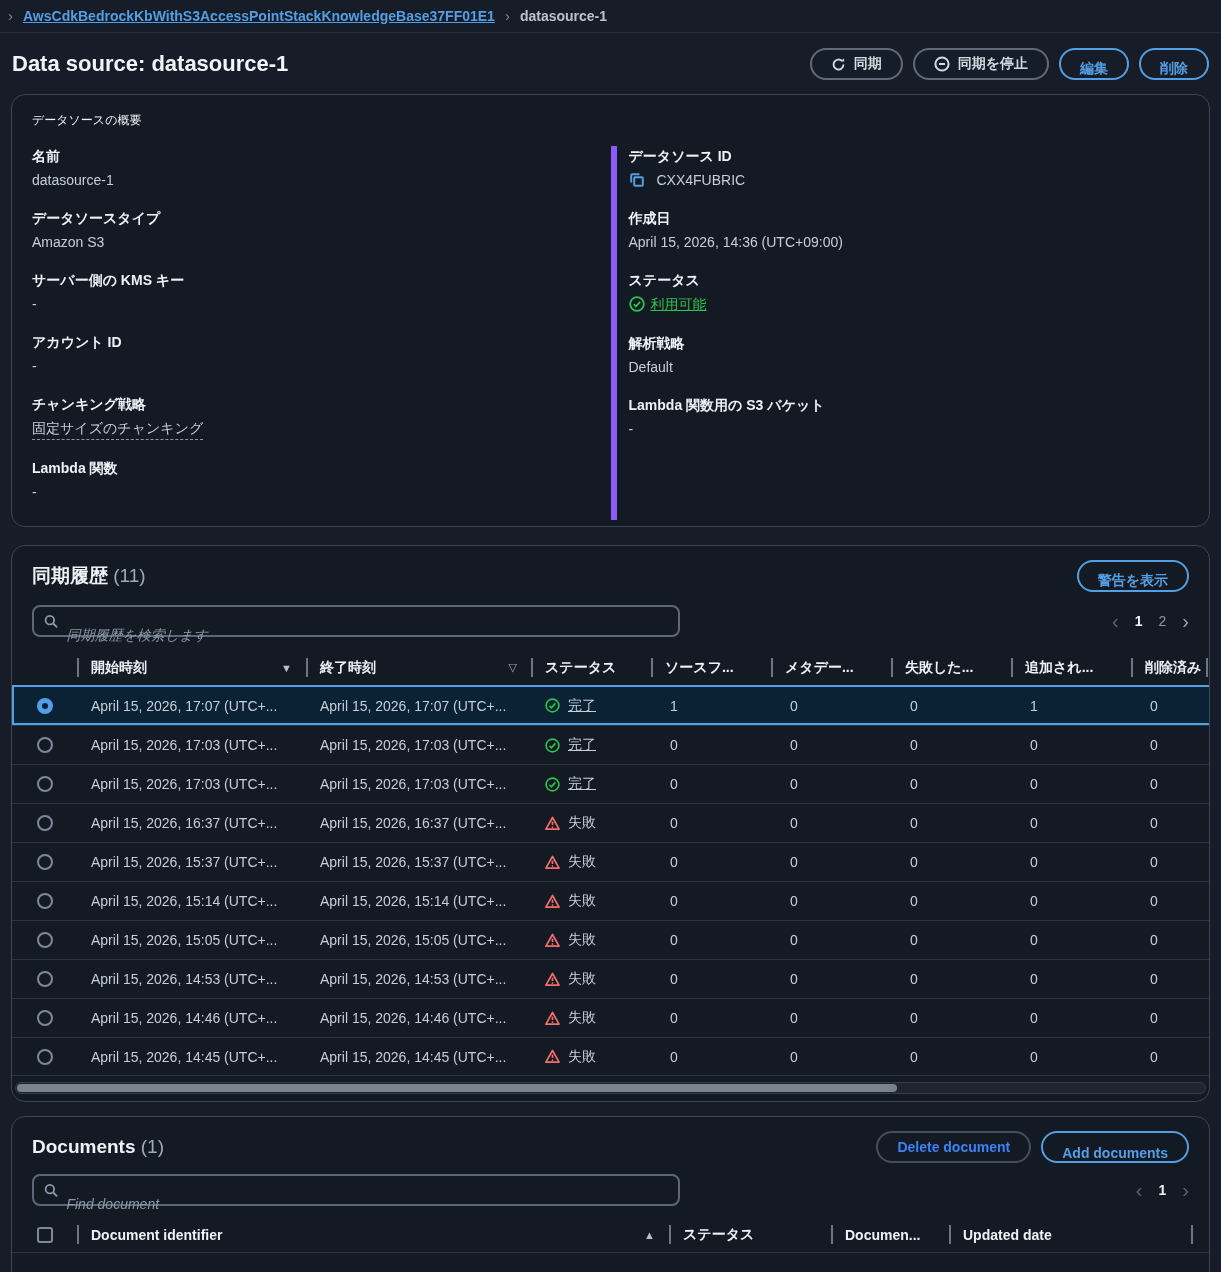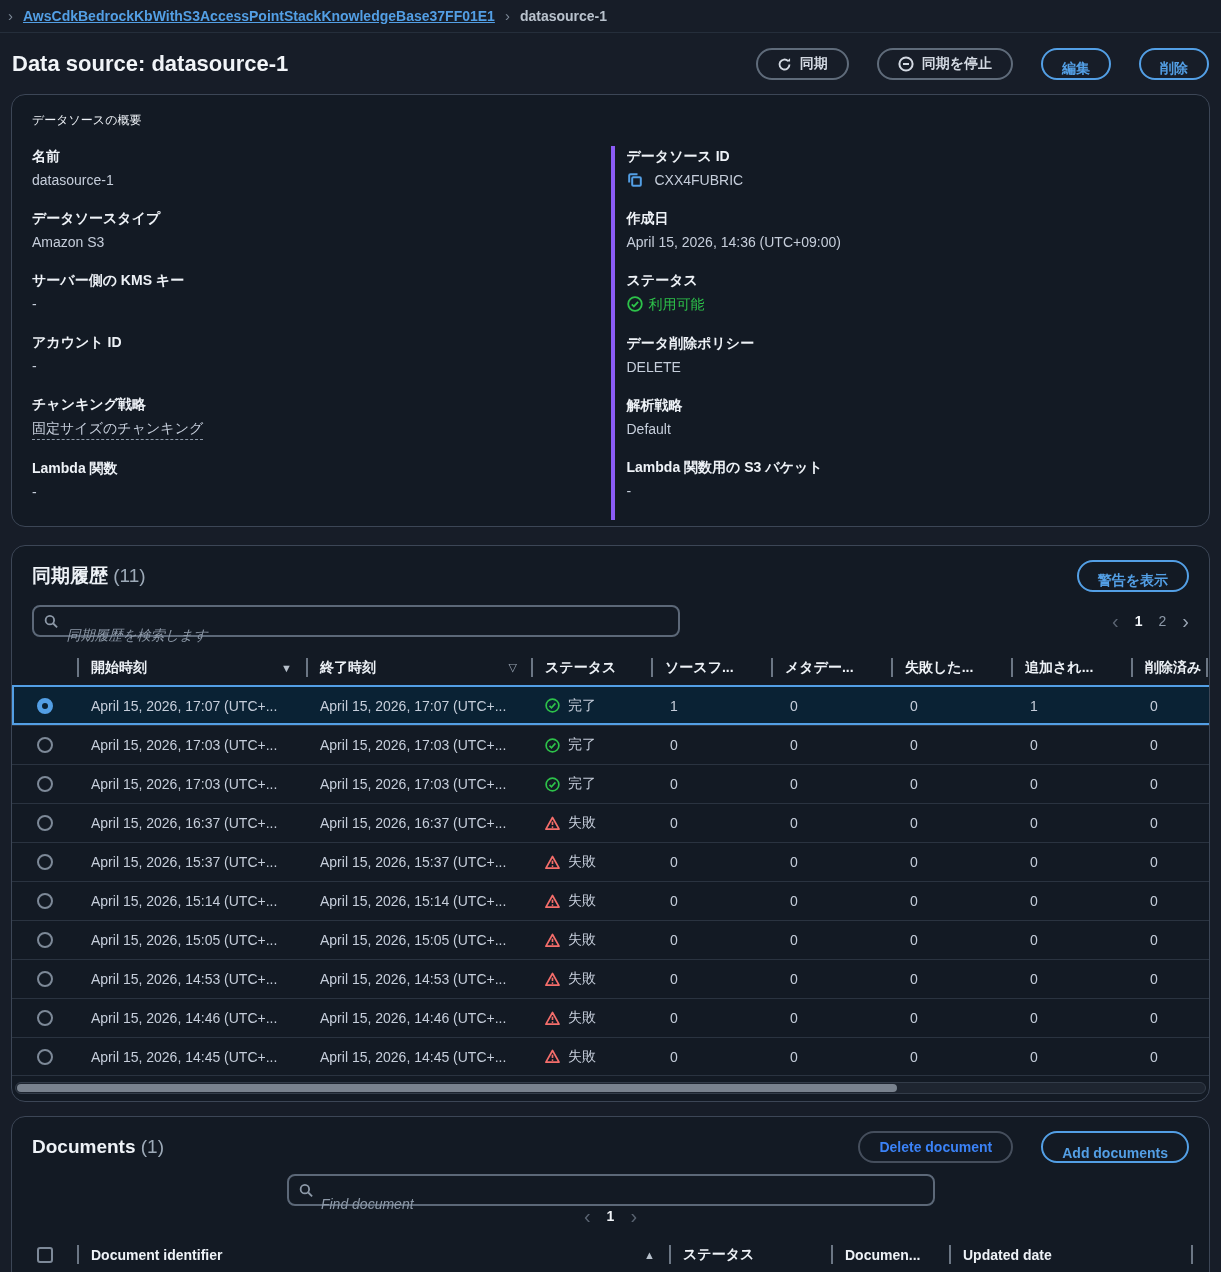--- a/index.html
+++ b/index.html
@@ -19,21 +19,21 @@
   }
   .crumb-sep { color:#7d8998; font-size:15px; }
   .crumb-link { color:#539fe5; text-decoration:underline; font-weight:700; font-size:14px; cursor:pointer; }
   .crumb-cur { color:#b9c2cd; font-weight:700; font-size:14px; }
   
   .page-head {
     display:flex; align-items:center; justify-content:space-between;
     padding:15px 12px 14px 12px;
   }
   .page-title { color:#f1f4f8; font-size:22px; font-weight:700; }
-  .actions { display:flex; gap:28px; }
+  .actions { display:flex; gap:10px; }
   .btn {
     height:32px; border-radius:16px; padding:0 19px;
     display:inline-flex; align-items:center; gap:8px;
     font-weight:700; font-size:14px; background:transparent; cursor:pointer;
     font-family:inherit;
   }
   .btn-normal { border:2px solid #5f6b7a; color:#d4dae3; }
   .btn-blue   { border:2px solid #539fe5; color:#539fe5;align-items:flex-end; }
   .btn-disabled { border:2px solid #454e5c; color:#3b82f6; }
   .btn svg { flex:0 0 auto; }
@@ -42,28 +42,28 @@
     margin:0 11px 18px 11px;
     background:#131a24;
     border:1px solid #3c4656;
     border-radius:14px;
   }
   
   .overview { padding:17px 20px 6px 20px; }
   .overview-title { color:#eef2f7; font-size:12px; font-weight:400; margin-bottom:17px; }
   .ov-cols { display:flex; }
   .ov-col { width:50%; }
-  .ov-col.right { border-left:4px solid #8b5cf6; padding-left:12px; }
+  .ov-col.right { border-left:6px solid #8b5cf6; padding-left:12px; }
   .field { margin-bottom:18px; }
   .field-label { color:#eef2f7; font-weight:700; font-size:14px; margin-bottom:4px; line-height:20px;}
   .field-value { color:#c6cedb; font-size:14px; line-height:20px; }
   .link-dashed { border-bottom:1px dashed #8d99a8; cursor:pointer; display:inline-block; padding-bottom:1px;}
   .with-icon { display:flex; align-items:center; gap:12px; }
   .copy-btn { color:#539fe5; cursor:pointer; display:inline-flex; }
-  .status-ok { color:#2dc24a; display:inline-flex; align-items:center; gap:6px; }
+  .status-ok { color:#2dc24a; display:inline-flex; align-items:center; gap:6px;text-decoration:underline; }
   .status-err { color:#f56e6b; display:inline-flex; align-items:center; gap:6px; }
   
   .sec-head { display:flex; align-items:center; justify-content:space-between; padding:14px 20px 0 20px; }
   .sec-title { color:#eef2f7; font-size:19px; font-weight:700; }
   .sec-count { color:#9daab8; font-weight:400; }
   .toolbar { display:flex; align-items:center; justify-content:space-between; padding:13px 20px 13px 20px; }
   .search-box {
     display:flex; align-items:center; gap:8px;
     width:648px; height:32px;
     border:2px solid #5c6878; border-radius:8px;
@@ -219,24 +219,20 @@
         <div class="field-label">ステータス</div>
         <div class="field-value status-ok">
           <svg width="16" height="16" viewBox="0 0 16 16">
               <circle cx="8" cy="8" r="6.8" fill="none" stroke="#2dc24a" stroke-width="1.8"></circle>
               <path d="M4.8 8.3l2.1 2.1 4.2-4.6" fill="none" stroke="#2dc24a" stroke-width="1.8"></path>
             </svg>
           <span>利用可能</span>
         </div>
       </div>
       <div class="field">
-        <div class="field-label">データ削除ポリシー</div>
-        <div class="field-value">DELETE</div>
-      </div>
-      <div class="field">
         <div class="field-label">解析戦略</div>
         <div class="field-value">Default</div>
       </div>
       <div class="field">
         <div class="field-label">Lambda 関数用の S3 バケット</div>
         <div class="field-value">-</div>
       </div>
     </div>
   </div>
 </div>
@@ -531,21 +527,21 @@
     </div>
     <div class="actions">
       <button class="btn btn-disabled">
         <span>Delete document</span>
       </button>
       <button class="btn btn-blue">
         <span>Add documents</span>
       </button>
     </div>
   </div>
-  <div class="toolbar" style="padding-top:11px; padding-bottom:11px;flex-direction:column;">
+  <div class="toolbar" style="padding-top:11px; padding-bottom:11px;">
     <div class="search-box">
       <svg width="15" height="15" viewBox="0 0 16 16">
           <circle cx="6.5" cy="6.5" r="4.7" fill="none" stroke="#8d99a8" stroke-width="2"></circle>
           <line x1="10.2" y1="10.2" x2="14.5" y2="14.5" stroke="#8d99a8" stroke-width="2"></line>
         </svg>
       <input type="text" placeholder="Find document" style="">
     </div>
     <div class="pager">
       <span class="pg-arrow dim">‹</span>
       <span class="pg-num cur">1</span>

